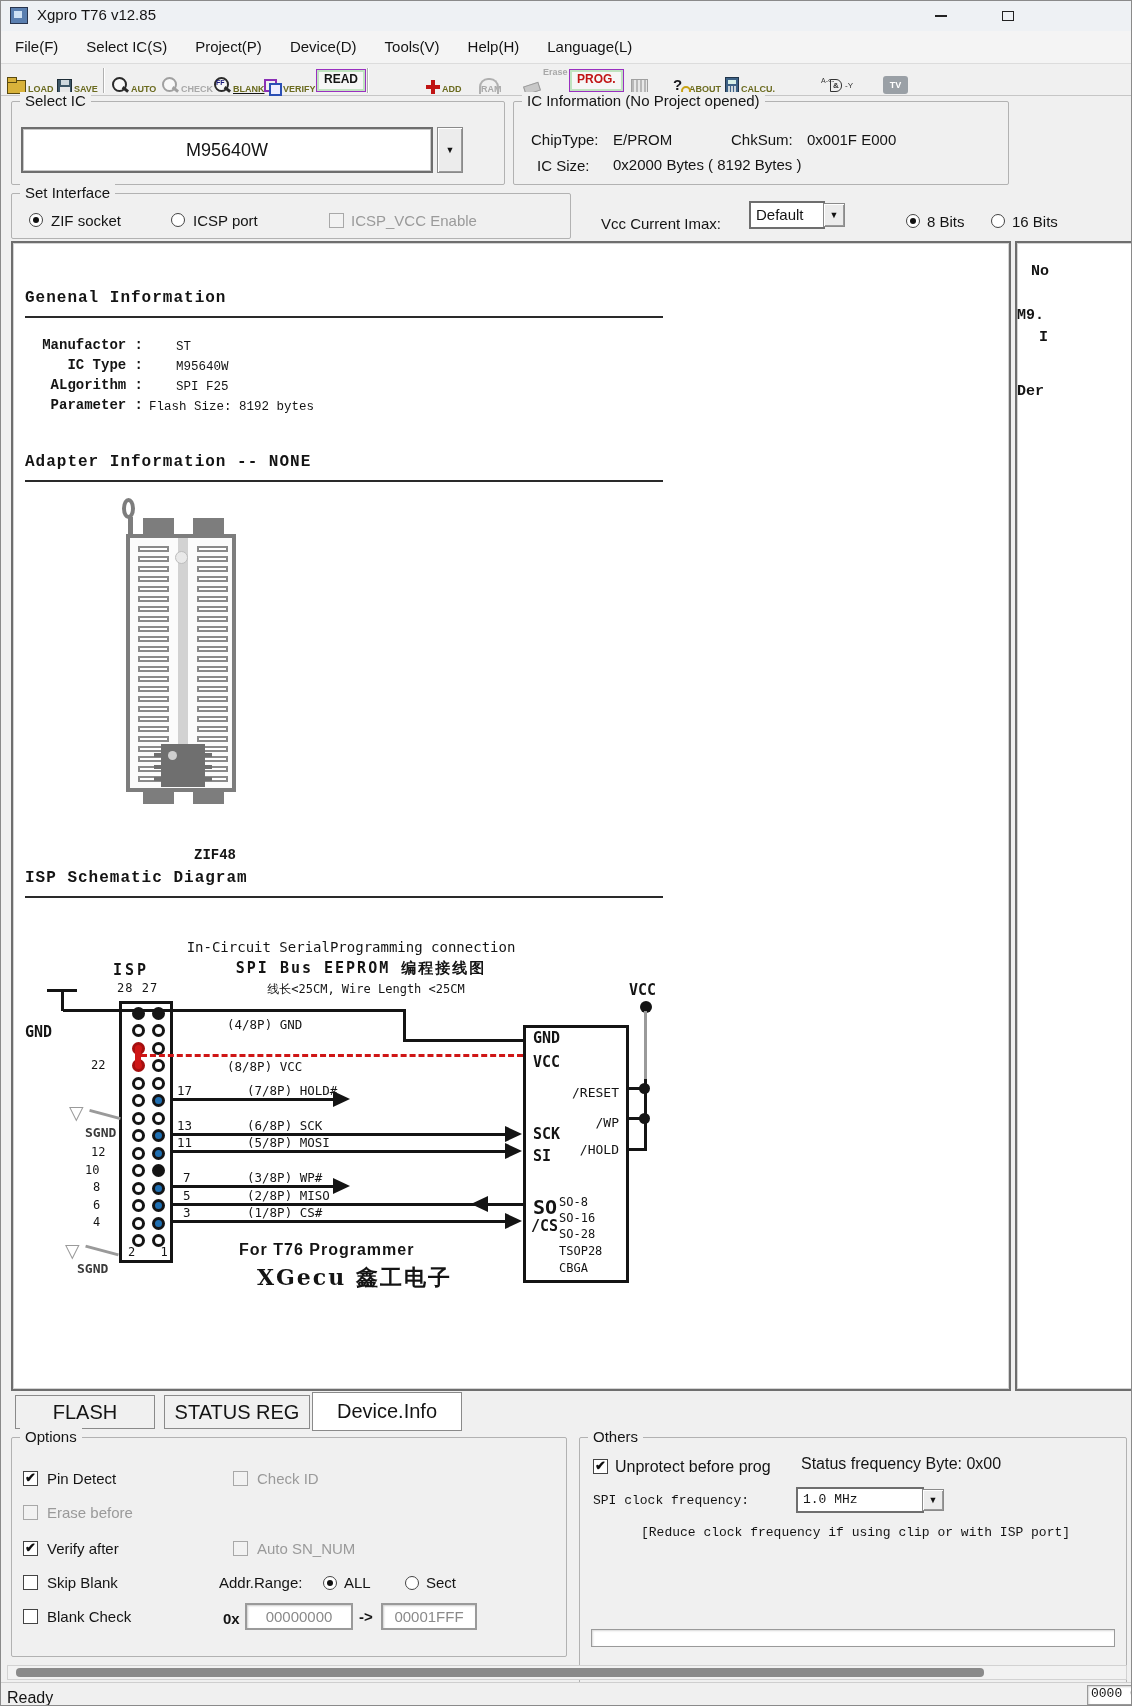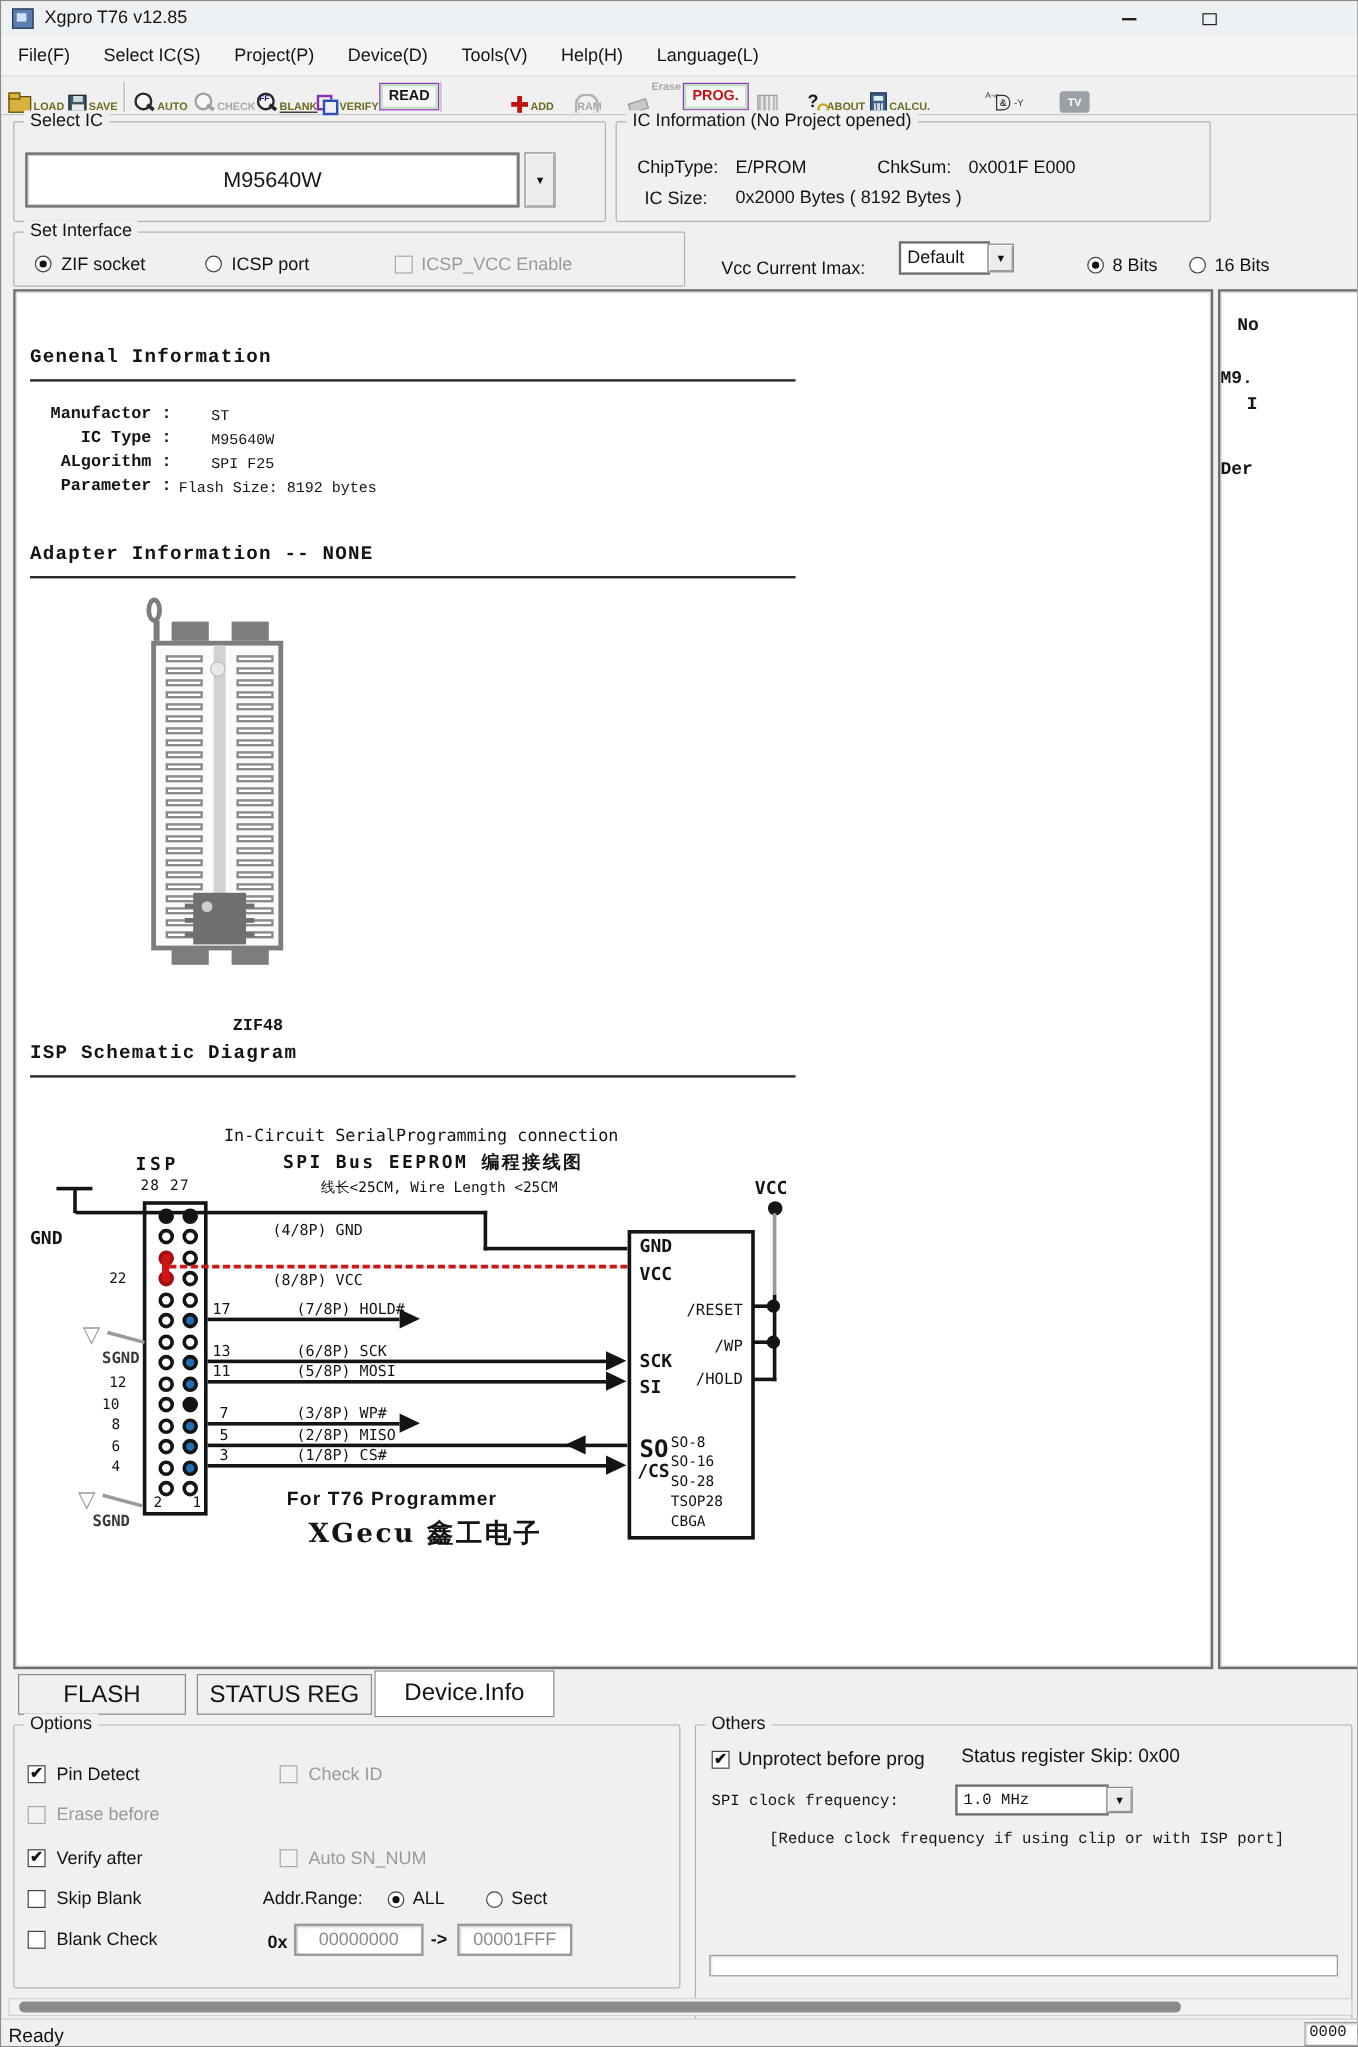--- a/index.html
+++ b/index.html
@@ -507,21 +507,21 @@
   <span class="lbl" style="left:222px;top:1609px;font-weight:700;">0x</span>
   <input class="addr-input" style="left: 244px; top: 1602px; width: 108px;" value="00000000">
   <span class="lbl" style="left:358px;top:1607px;font-weight:700;">-&gt;</span>
   <input class="addr-input" style="left: 380px; top: 1602px; width: 96px;" value="00001FFF">
 
   <div class="grp" style="left:578px;top:1436px;width:548px;height:290px;">
     <span class="grp-label">Others</span>
   </div>
   <span class="cb checked" style="left:592px;top:1458px;"></span>
   <span class="lbl" style="left:614px;top:1457px;font-size:16px;">Unprotect before prog</span>
-  <span class="lbl" style="left:800px;top:1454px;font-size:16px;">Status register Skip: 0x00</span>
+  <span class="lbl" style="left:800px;top:1454px;font-size:16px;">Status frequency Byte: 0x00</span>
   <span class="abs others-note" style="left:592px;top:1492px;">SPI clock frequency:</span>
   <div class="spi-combo-field" style="left:795px;top:1486px;width:128px;height:26px;">1.0 MHz</div>
   <div class="btn3d" style="left:921px;top:1488px;width:22px;height:22px;"></div>
   <span class="abs others-note" style="left:640px;top:1524px;">[Reduce clock frequency if using clip or with ISP port]</span>
   <div class="progress-empty" style="left:590px;top:1628px;width:524px;height:18px;"></div>
 
   <div class="hscroll">
       <div class="hthumb"></div>
     </div>
   <div class="statusbar">

